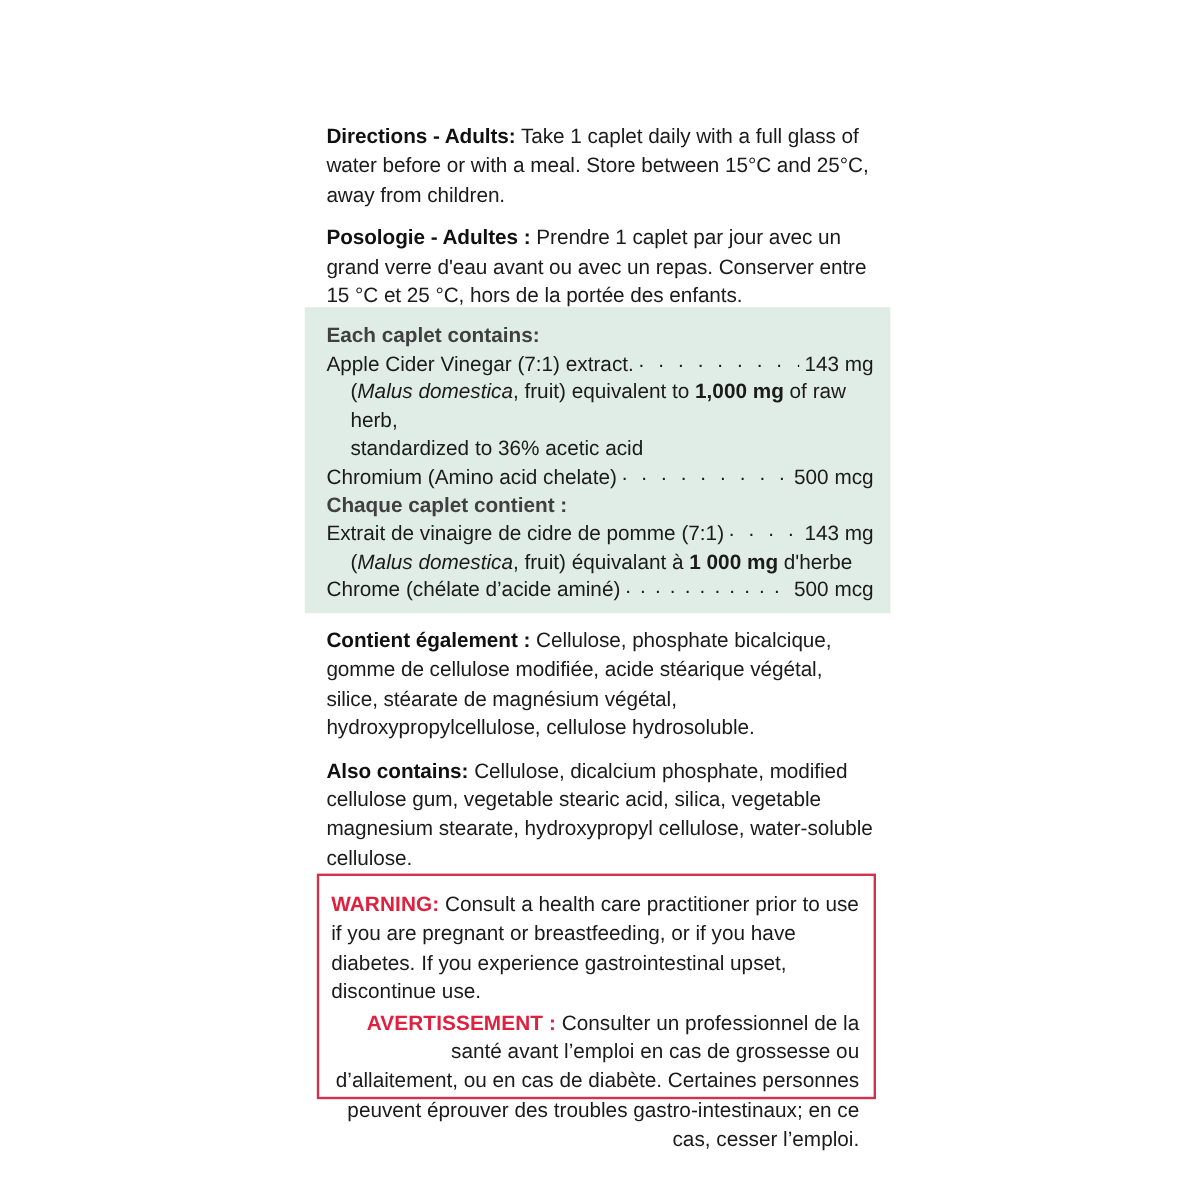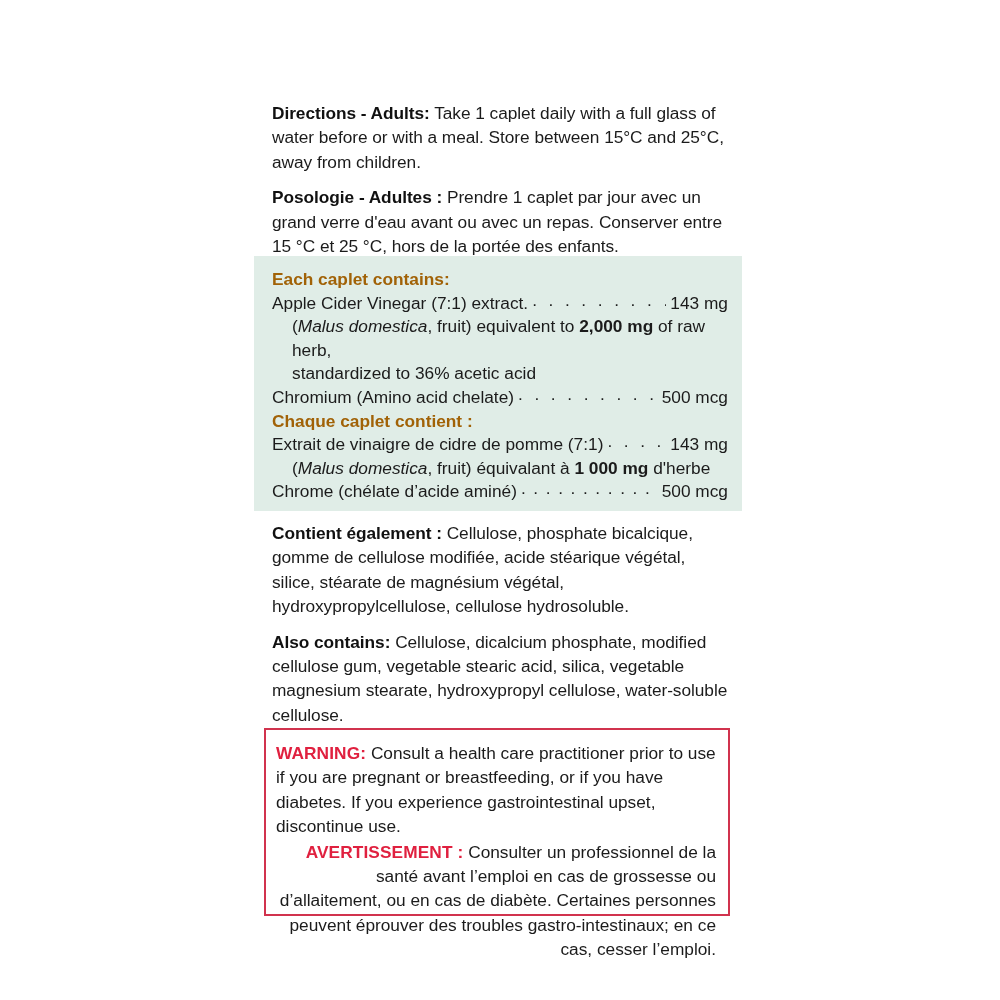--- a/index.html
+++ b/index.html
@@ -56,21 +56,21 @@
     width: 488px;
     height: 255px;
     background: #e0ede7;
     box-sizing: border-box;
     padding: 12px 14px 10px 18px;
   }
   .ing-heading {
     font-size: 17.3px;
     line-height: 23.6px;
     font-weight: bold;
-    color: #a16207;
+    color: #404040;
     margin: 0;
   }
   .ing-line {
     font-size: 17.3px;
     line-height: 23.6px;
     color: #1b1b1b;
     margin: 0;
     display: flex;
     align-items: flex-start;
     white-space: nowrap;
@@ -141,21 +141,21 @@
 
   <div id="ingredients-panel">
 
     <p class="ing-heading">Each caplet contains:</p>
 
     <div class="ing-line">
       <span class="ing-name">Apple Cider Vinegar (7:1) extract.</span>
       <span class="ing-dots">. . . . . . . . . . . . . . .</span>
       <span class="ing-amount">143 mg</span>
     </div>
-    <p class="ing-sub"><span>(</span><i class="sci">Malus domestica</i><span>, fruit) equivalent to </span><b class="bold">2,000 mg</b><span> of raw herb,</span></p>
+    <p class="ing-sub"><span>(</span><i class="sci">Malus domestica</i><span>, fruit) equivalent to </span><b class="bold">1,000 mg</b><span> of raw herb,</span></p>
     <p class="ing-sub">standardized to 36% acetic acid</p>
 
     <div class="ing-line">
       <span class="ing-name">Chromium (Amino acid chelate)</span>
       <span class="ing-dots">. . . . . . . . . . . . . .</span>
       <span class="ing-amount">500 mcg</span>
     </div>
 
     <p class="ing-heading">Chaque caplet contient :</p>
 

